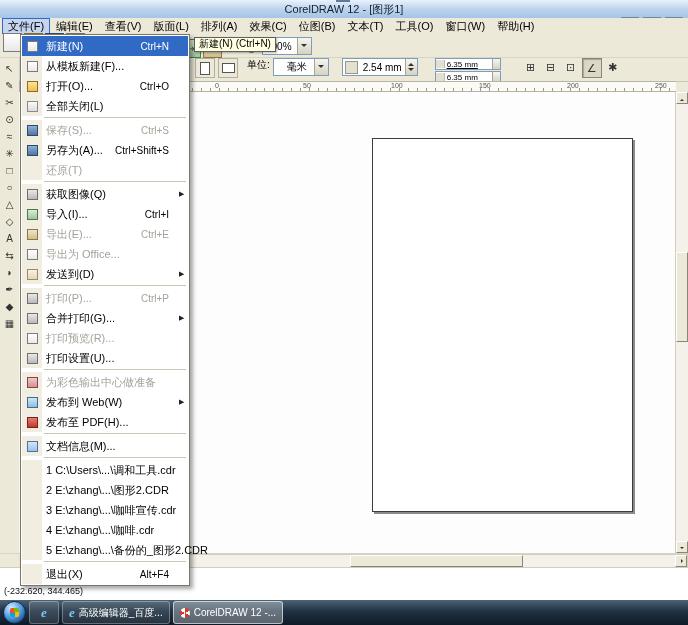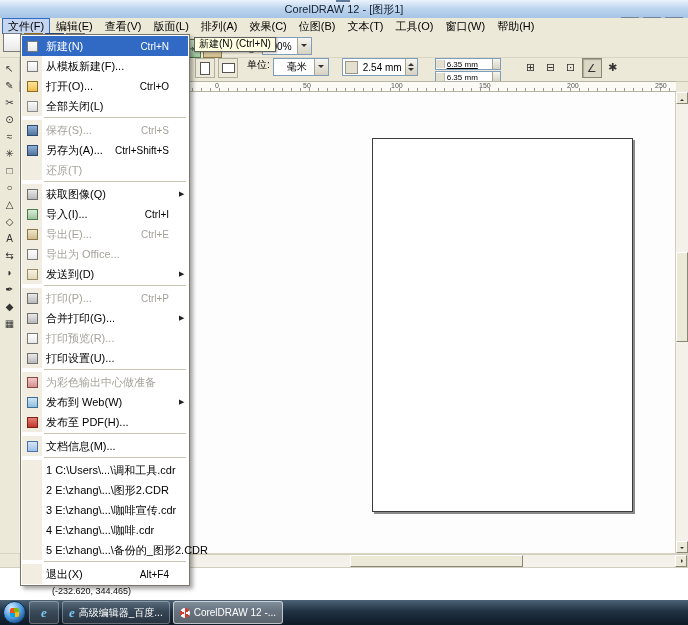--- a/index.html
+++ b/index.html
@@ -122,21 +122,21 @@
     border:1px solid #fff;border-right-color:#8a8674;border-bottom-color:#8a8674;box-sizing:border-box;}
   .hs-btn.left{left:0;} .hs-btn.right{right:0;}
   .hs-btn::after{content:"";position:absolute;top:3px;border:2px solid transparent;}
   .hs-btn.left::after{left:3px;border-right-color:#333;}
   .hs-btn.right::after{left:5px;border-left-color:#333;}
   .hs-thumb{position:absolute;left:34%;width:34%;top:0;bottom:0;background:#ece9d8;
     border:1px solid #fff;border-right-color:#8a8674;border-bottom-color:#8a8674;box-sizing:border-box;}
 
   
   .statusarea{position:absolute;left:0;right:0;top:567px;height:33px;background:#fff;border-top:1px solid #d2cebd;}
-  .coords{position:absolute;left:4px;bottom:5px;font-size:9px;color:#111;margin-left:48px;}
+  .coords{position:absolute;left:4px;bottom:5px;font-size:9px;color:#111;}
 
   
   .taskbar{position:absolute;left:0;right:0;top:600px;height:25px;
     background:linear-gradient(180deg,#4c6275,#203243 45%,#0d1926);display:flex;align-items:center;gap:3px;padding-left:3px;box-sizing:border-box;}
   .start-orb{width:21px;height:21px;border-radius:50%;
     background:radial-gradient(circle at 35% 28%,#d6ecff,#4e9ce2 48%,#113d72 88%);
     border:1px solid #0b2richten;border:1px solid #0b2a4a;display:flex;align-items:center;justify-content:center;}
   .orb-flag{width:9px;height:9px;border-radius:2px;
     background:conic-gradient(from -90deg,#f25022 0 25%,#7fba00 0 50%,#ffb900 0 75%,#00a4ef 0);}
   .pin-btn{width:28px;height:21px;border-radius:3px;background:rgba(255,255,255,.12);

